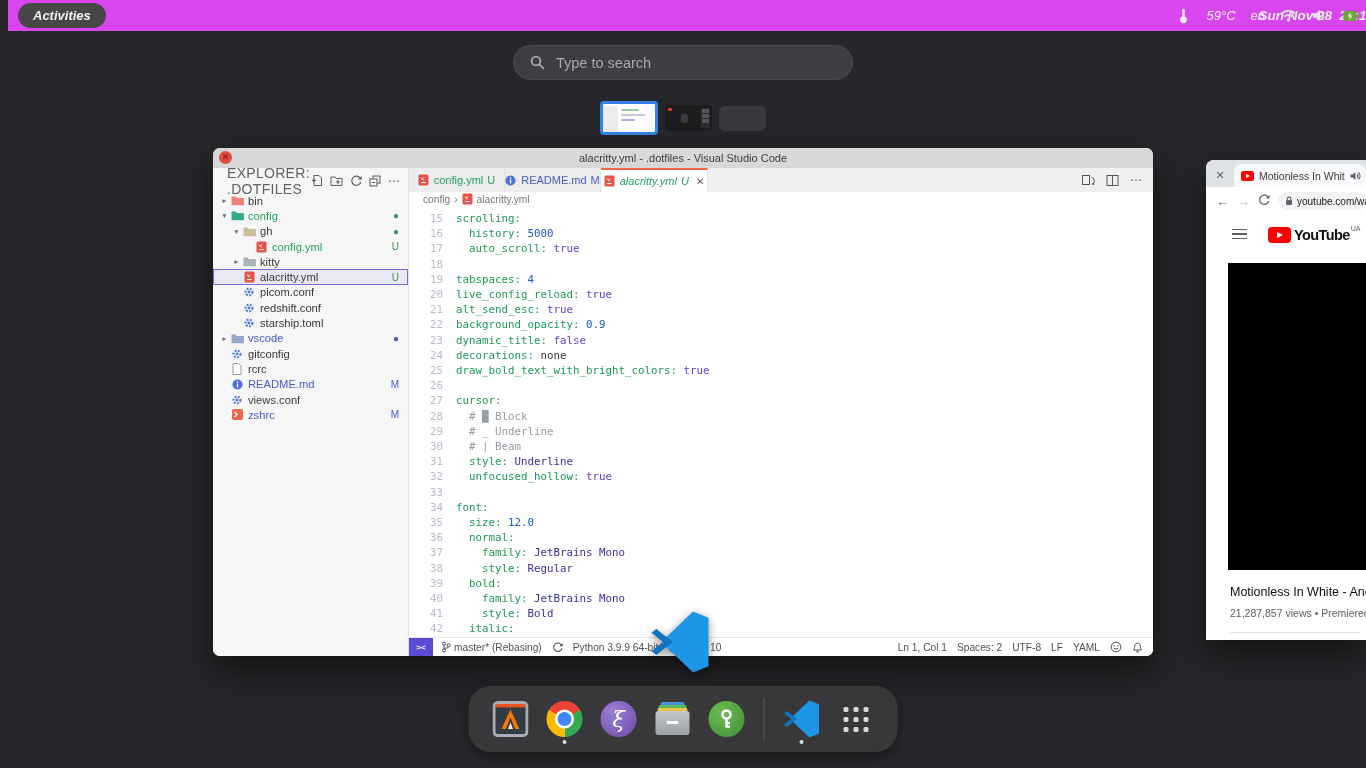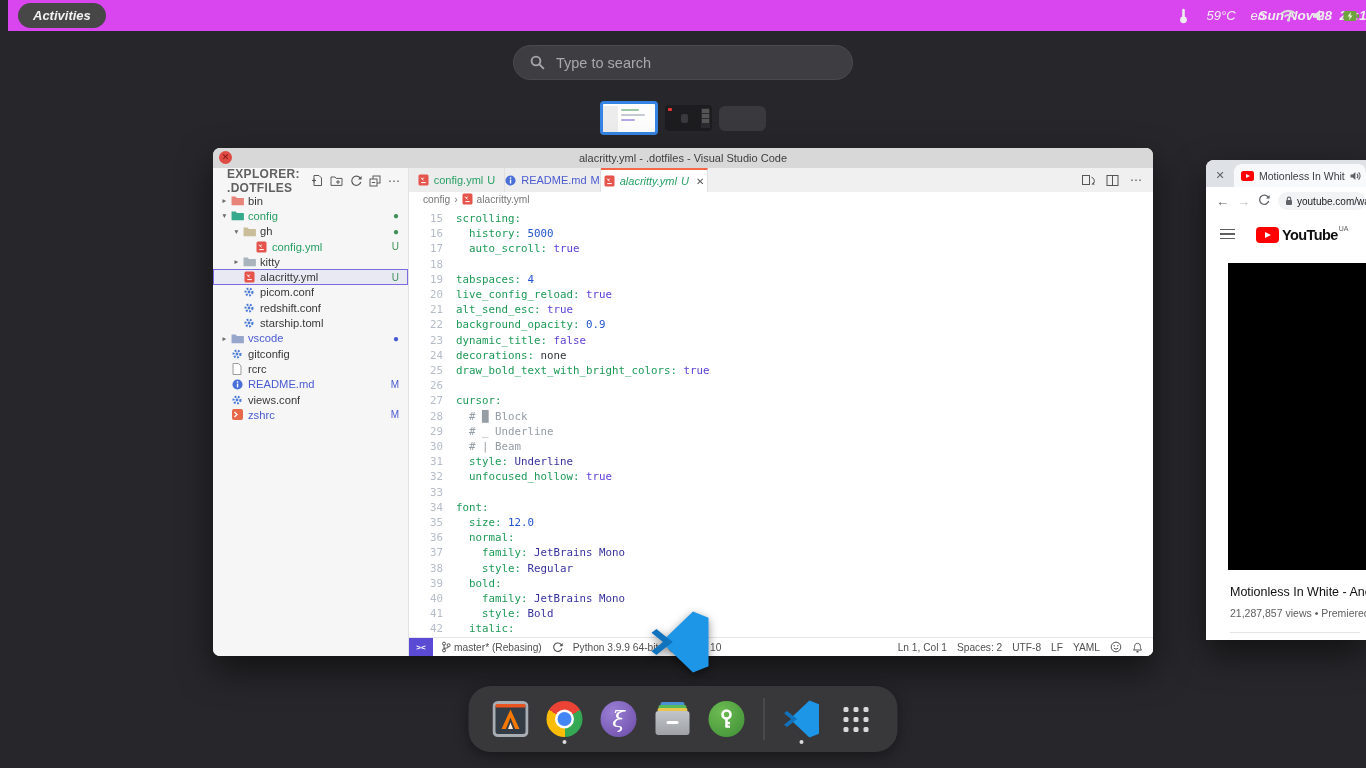--- a/index.html
+++ b/index.html
@@ -33,21 +33,21 @@
   #vsc{position:absolute;left:213px;top:148px;width:940px;height:508px;border-radius:7px;overflow:hidden;
        background:#fff;box-shadow:0 14px 34px rgba(0,0,0,.55);display:flex;flex-direction:column;}
   #vsc-titlebar{height:20px;background:#d8d8d8;position:relative;flex:none;}
   #vsc-close{position:absolute;left:6px;top:3px;width:13px;height:13px;border-radius:50%;background:#df4b43;
        display:flex;align-items:center;justify-content:center;font-size:9px;color:#7c1612;line-height:1;cursor:pointer;}
   #vsc-title{position:absolute;left:0;right:0;top:0;height:20px;display:flex;align-items:center;justify-content:center;
        font-size:11px;color:#3d3d3d;}
   #vsc-body{flex:1;display:flex;min-height:0;}
   #vsc-side{width:195px;flex:none;background:#f6f6f7;border-right:1px solid #e3e3e5;display:flex;flex-direction:column;font-size:11.2px;}
   #expl-head{height:25px;flex:none;display:flex;align-items:center;padding:0 8px 0 14px;color:#616161;}
-  #expl-title{font-size:12px;letter-spacing:.3px;font-weight:bold;}
+  #expl-title{font-size:14px;letter-spacing:.3px;}
   #expl-icons{margin-left:auto;display:flex;align-items:center;gap:7px;color:#565656;}
   #expl-icons .ticon{cursor:pointer;display:flex;align-items:center;}
   #tree{flex:1;overflow:hidden;}
   .trow{height:15.3px;display:flex;align-items:center;padding-right:9px;color:#383838;cursor:pointer;position:relative;}
   .trow.sel{background:#e9e9f4;box-shadow:inset 0 0 0 1px #7a6be0;}
   .trow .arr{width:11px;flex:none;text-align:center;font-size:7.5px;color:#6b6b6b;}
   .trow .ticn{width:14px;flex:none;display:flex;align-items:center;justify-content:center;}
   .trow .lbl{margin-left:4px;white-space:nowrap;overflow:hidden;}
   .trow .bdg{margin-left:auto;font-size:10px;}
   .green{color:#28a064;}
@@ -89,21 +89,21 @@
        padding:0 5px 0 7px;gap:5px;min-width:0;cursor:pointer;}
   #active-tab .fav{width:13px;height:10px;background:#f00;border-radius:2.5px;flex:none;display:flex;align-items:center;justify-content:center;}
   #active-tab .fav i{display:block;width:0;height:0;border-left:4px solid #fff;border-top:2.5px solid transparent;border-bottom:2.5px solid transparent;}
   #active-tab .ttl{font-size:10.5px;color:#3c4043;white-space:nowrap;overflow:hidden;flex:1;}
   #chrome-toolbar{height:28px;flex:none;background:#fff;display:flex;align-items:center;gap:8px;padding-left:10px;}
   .navbtn{font-size:13px;color:#5f6368;cursor:pointer;line-height:1;}
   .navbtn.dis{color:#b9bcc0;}
   #omnibox{flex:1;height:18px;background:#f1f3f4;border-radius:9px;display:flex;align-items:center;padding-left:7px;gap:4px;min-width:0;cursor:text;}
   #omnibox span{font-size:10px;color:#202124;white-space:nowrap;}
   #ytpage{flex:1;position:relative;background:#fff;min-height:0;}
-  #ytheader{position:absolute;top:0;left:0;right:0;height:38px;background:#fff;display:flex;align-items:center;padding-left:14px;gap:21px;}
+  #ytheader{position:absolute;top:0;left:0;right:0;height:38px;background:#fff;display:flex;align-items:center;padding-left:26px;gap:21px;}
   #hamburger{display:flex;flex-direction:column;gap:3px;cursor:pointer;}
   #hamburger i{display:block;width:15px;height:1.6px;background:#606060;}
   #ytlogo{display:flex;align-items:flex-start;cursor:pointer;}
   #ytlogo .play{width:23px;height:16px;background:#f00;border-radius:4px;display:flex;align-items:center;justify-content:center;margin-top:2px;}
   #ytlogo .play i{display:block;width:0;height:0;border-left:6px solid #fff;border-top:3.5px solid transparent;border-bottom:3.5px solid transparent;}
   #ytlogo .wm{font-size:14.5px;font-weight:bold;letter-spacing:-0.6px;color:#0f0f0f;margin-left:3px;margin-top:2px;}
   #ytlogo .cc{font-size:7px;color:#606060;margin-left:1px;}
   #ytvideo{position:absolute;left:22px;top:48px;width:138px;height:307px;background:#000;cursor:pointer;}
   #ytvtitle{position:absolute;left:24px;top:370px;right:0;font-size:12.5px;color:#0f0f0f;white-space:nowrap;overflow:hidden;}
   #ytvmeta{position:absolute;left:24px;top:392px;right:0;font-size:10.5px;color:#606060;white-space:nowrap;overflow:hidden;}

